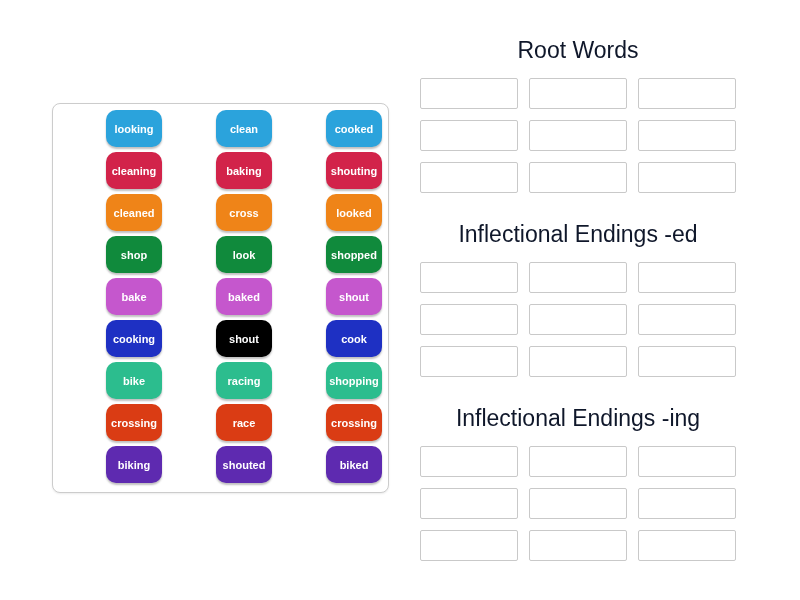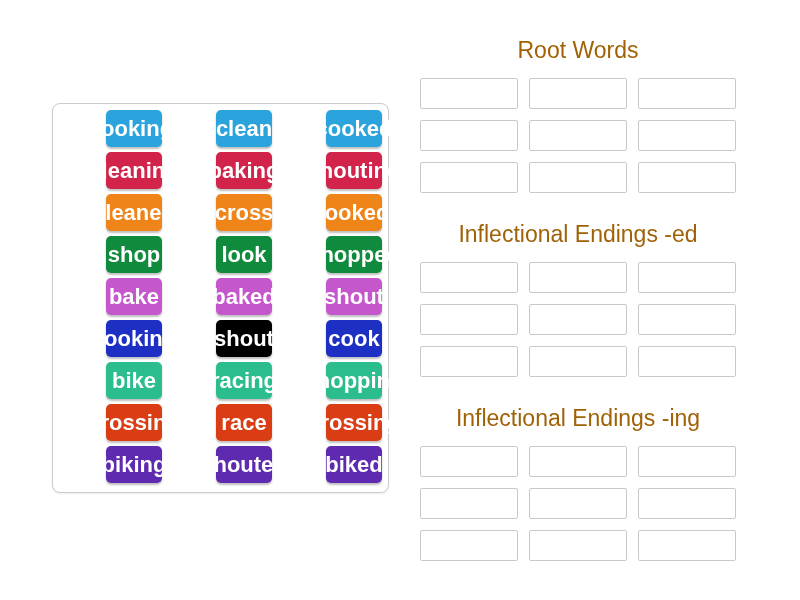--- a/index.html
+++ b/index.html
@@ -34,23 +34,23 @@
     column-gap: 7px;
     row-gap: 5px;
     justify-content: center;
     align-content: start;
   }
   .tile {
     display: flex;
     align-items: center;
     justify-content: center;
     color: #ffffff;
-    font-size: 22px;
+    font-size: 11px;
     font-weight: bold;
-    border-radius: 5px;
+    border-radius: 10px;
     box-shadow: 0 2px 2px rgba(0,0,0,0.25);
     cursor: pointer;
     user-select: none;
     margin-left: 47px;
   }
 
   
   .groups-column {
     position: absolute;
     left: 420px;
@@ -59,21 +59,21 @@
   }
   .group-section {
     margin: 0 0 27px 0;
   }
   .group-title {
     margin: 0;
     font-size: 23px;
     font-weight: normal;
     line-height: 28px;
     text-align: center;
-    color: #a16207;
+    color: #0f172a;
   }
   .slot-grid {
     margin-top: 14px;
     display: grid;
     grid-template-columns: repeat(3, 98px);
     grid-auto-rows: 31px;
     column-gap: 11px;
     row-gap: 11px;
   }
   .slot {

